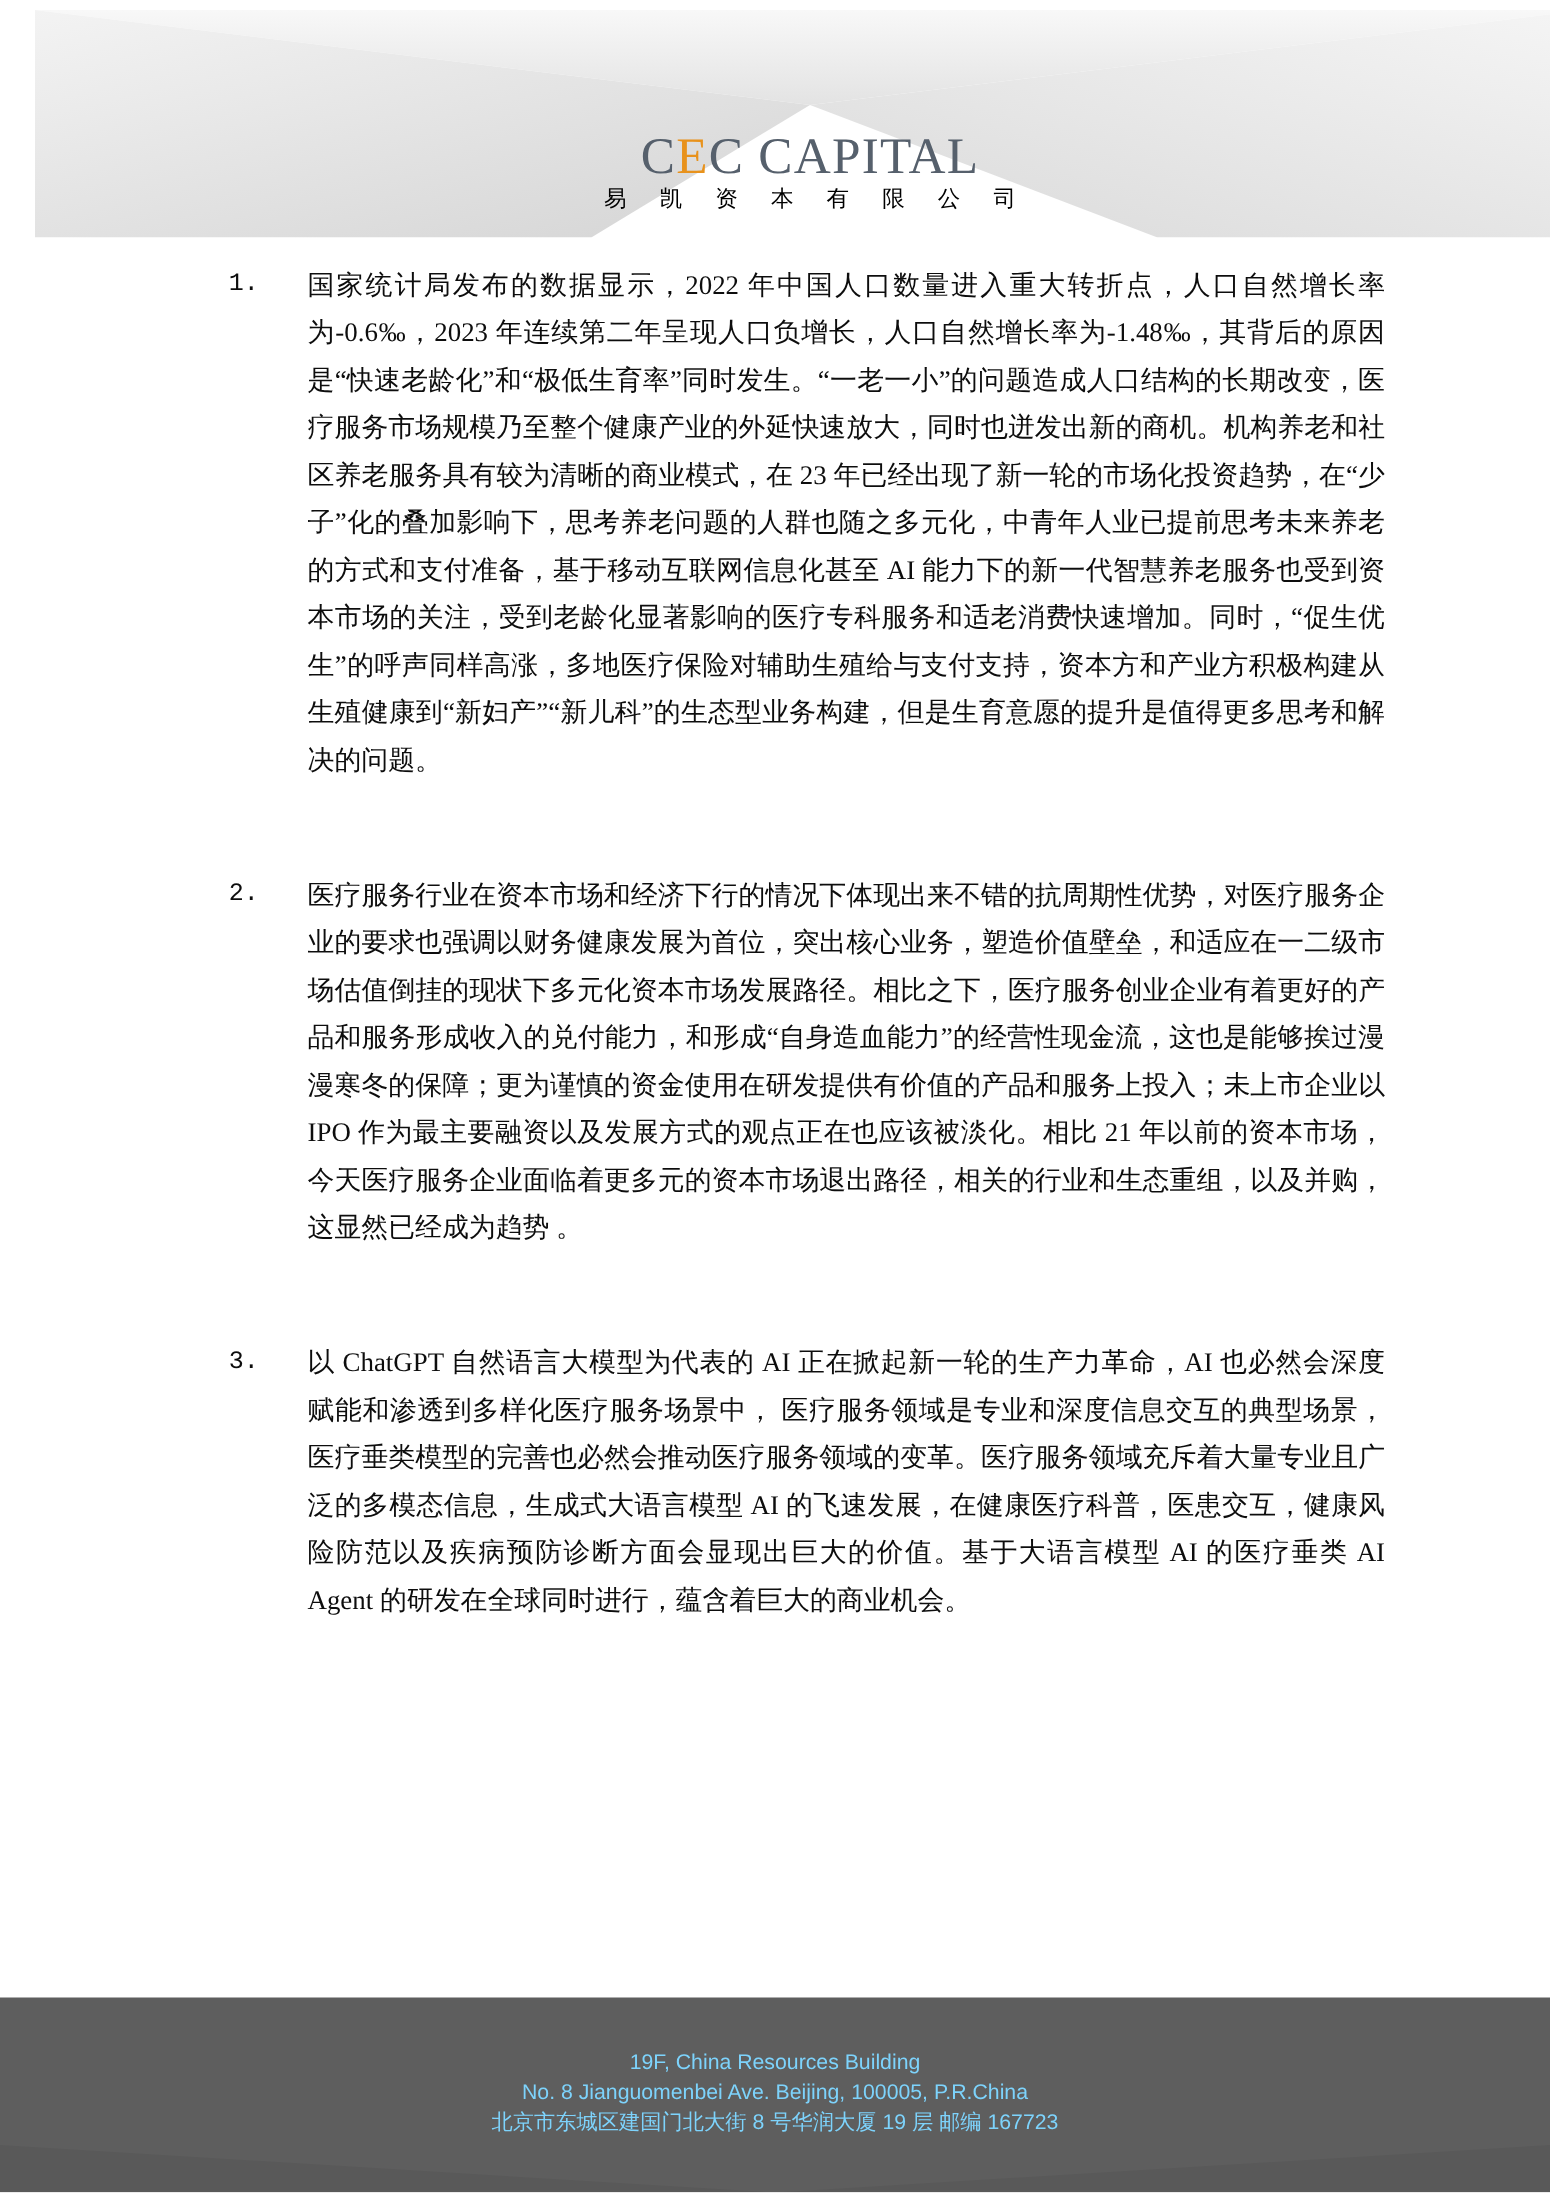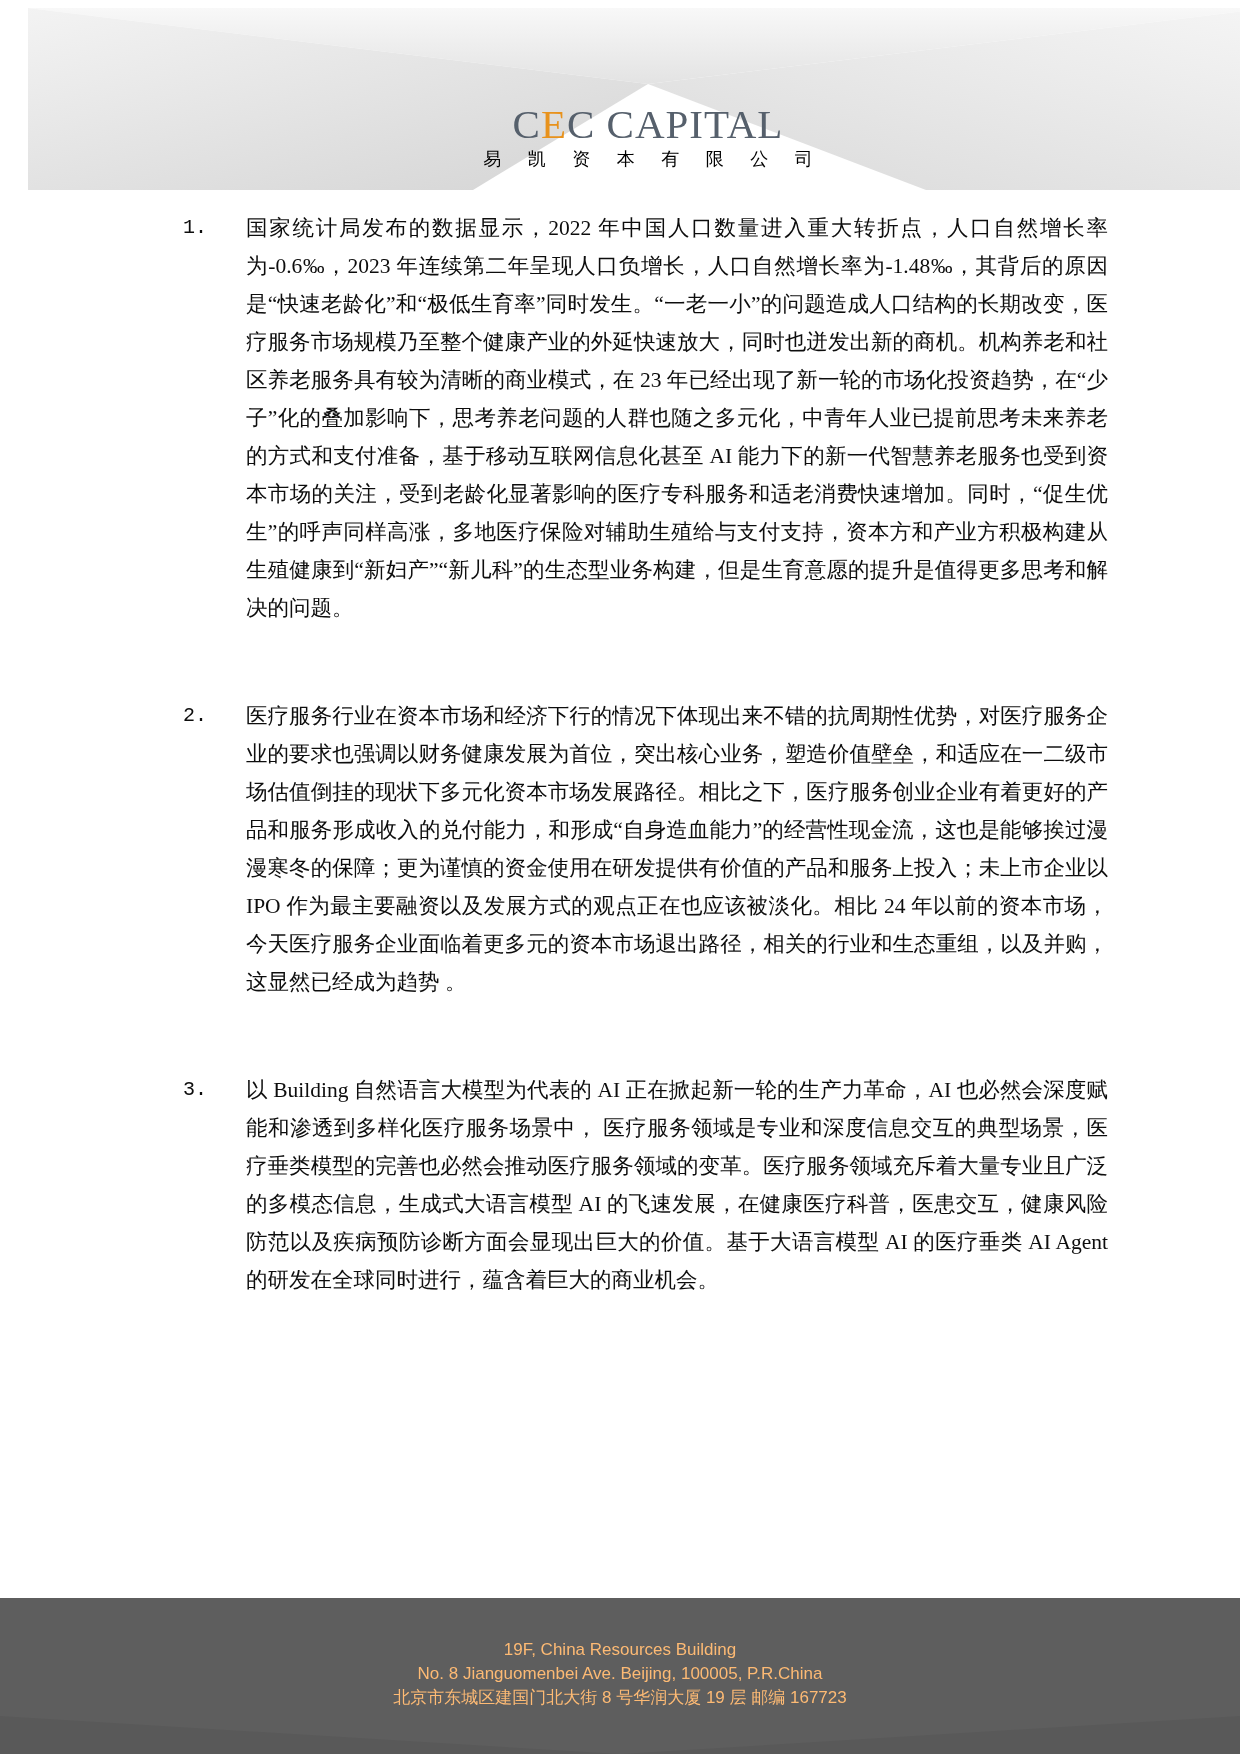--- a/index.html
+++ b/index.html
@@ -69,21 +69,21 @@
   }
 
   
   .footer {
     position: absolute;
     left: 0;
     bottom: 0;
     width: 1240px;
     height: 156px;
     background: #5e5e5e;
-    color: #fdba74;
+    color: #7dd3fc;
     text-align: center;
     font-family: "Liberation Sans", "DejaVu Sans", sans-serif;
   }
   .footer-text {
     position: relative;
     padding-top: 40px;
     font-size: 17px;
     line-height: 24px;
     z-index: 2;
   }
@@ -120,25 +120,25 @@
     </div>
   </div>
 
   <div class="content">
     <div class="para">
       <span class="para-num">1.</span>
       <div class="para-text">国家统计局发布的数据显示，2022 年中国人口数量进入重大转折点，人口自然增长率为-0.6‰，2023 年连续第二年呈现人口负增长，人口自然增长率为-1.48‰，其背后的原因是“快速老龄化”和“极低生育率”同时发生。“一老一小”的问题造成人口结构的长期改变，医疗服务市场规模乃至整个健康产业的外延快速放大，同时也迸发出新的商机。机构养老和社区养老服务具有较为清晰的商业模式，在 23 年已经出现了新一轮的市场化投资趋势，在“少子”化的叠加影响下，思考养老问题的人群也随之多元化，中青年人业已提前思考未来养老的方式和支付准备，基于移动互联网信息化甚至 AI 能力下的新一代智慧养老服务也受到资本市场的关注，受到老龄化显著影响的医疗专科服务和适老消费快速增加。同时，“促生优生”的呼声同样高涨，多地医疗保险对辅助生殖给与支付支持，资本方和产业方积极构建从生殖健康到“新妇产”“新儿科”的生态型业务构建，但是生育意愿的提升是值得更多思考和解决的问题。</div>
     </div>
     <div class="para">
       <span class="para-num">2.</span>
-      <div class="para-text">医疗服务行业在资本市场和经济下行的情况下体现出来不错的抗周期性优势，对医疗服务企业的要求也强调以财务健康发展为首位，突出核心业务，塑造价值壁垒，和适应在一二级市场估值倒挂的现状下多元化资本市场发展路径。相比之下，医疗服务创业企业有着更好的产品和服务形成收入的兑付能力，和形成“自身造血能力”的经营性现金流，这也是能够挨过漫漫寒冬的保障；更为谨慎的资金使用在研发提供有价值的产品和服务上投入；未上市企业以 IPO 作为最主要融资以及发展方式的观点正在也应该被淡化。相比 24 年以前的资本市场，今天医疗服务企业面临着更多元的资本市场退出路径，相关的行业和生态重组，以及并购，这显然已经成为趋势 。</div>
+      <div class="para-text">医疗服务行业在资本市场和经济下行的情况下体现出来不错的抗周期性优势，对医疗服务企业的要求也强调以财务健康发展为首位，突出核心业务，塑造价值壁垒，和适应在一二级市场估值倒挂的现状下多元化资本市场发展路径。相比之下，医疗服务创业企业有着更好的产品和服务形成收入的兑付能力，和形成“自身造血能力”的经营性现金流，这也是能够挨过漫漫寒冬的保障；更为谨慎的资金使用在研发提供有价值的产品和服务上投入；未上市企业以 IPO 作为最主要融资以及发展方式的观点正在也应该被淡化。相比 21 年以前的资本市场，今天医疗服务企业面临着更多元的资本市场退出路径，相关的行业和生态重组，以及并购，这显然已经成为趋势 。</div>
     </div>
     <div class="para">
       <span class="para-num">3.</span>
-      <div class="para-text">以 Building 自然语言大模型为代表的 AI 正在掀起新一轮的生产力革命，AI 也必然会深度赋能和渗透到多样化医疗服务场景中， 医疗服务领域是专业和深度信息交互的典型场景，医疗垂类模型的完善也必然会推动医疗服务领域的变革。医疗服务领域充斥着大量专业且广泛的多模态信息，生成式大语言模型 AI 的飞速发展，在健康医疗科普，医患交互，健康风险防范以及疾病预防诊断方面会显现出巨大的价值。基于大语言模型 AI 的医疗垂类 AI Agent 的研发在全球同时进行，蕴含着巨大的商业机会。</div>
+      <div class="para-text">以 ChatGPT 自然语言大模型为代表的 AI 正在掀起新一轮的生产力革命，AI 也必然会深度赋能和渗透到多样化医疗服务场景中， 医疗服务领域是专业和深度信息交互的典型场景，医疗垂类模型的完善也必然会推动医疗服务领域的变革。医疗服务领域充斥着大量专业且广泛的多模态信息，生成式大语言模型 AI 的飞速发展，在健康医疗科普，医患交互，健康风险防范以及疾病预防诊断方面会显现出巨大的价值。基于大语言模型 AI 的医疗垂类 AI Agent 的研发在全球同时进行，蕴含着巨大的商业机会。</div>
     </div>
   </div>
 
   <div class="footer">
     <svg class="footer-deco" width="1240" height="60" viewBox="0 0 1240 60" aria-hidden="true">
       <polygon points="0,60 0,22 620,60" fill="rgba(0,0,0,0.05)"></polygon>
       <polygon points="1240,60 1240,22 620,60" fill="rgba(0,0,0,0.05)"></polygon>
     </svg>
     <div class="footer-text">
       <div>19F, China Resources Building</div>

